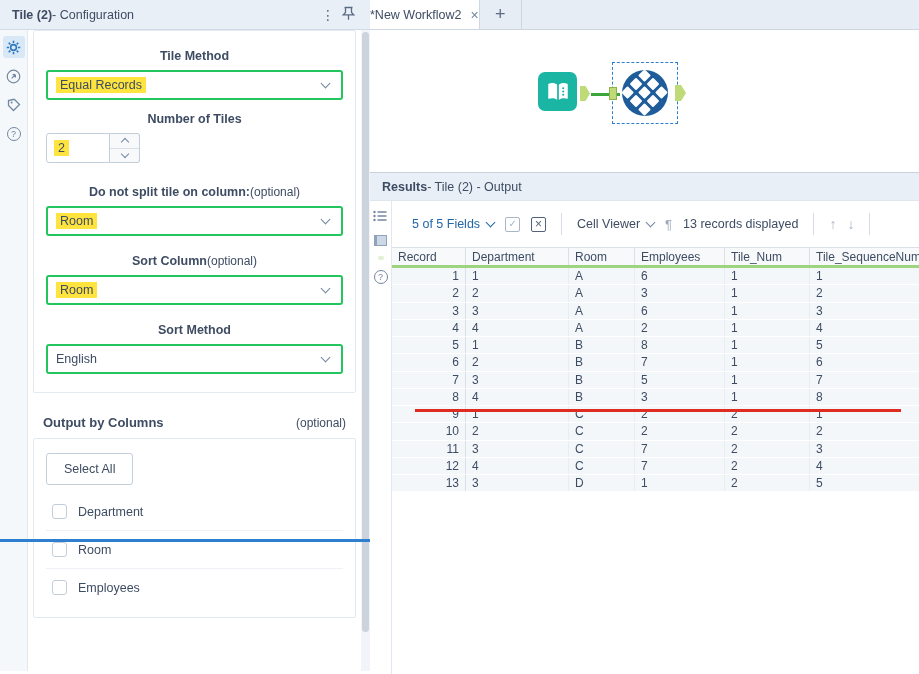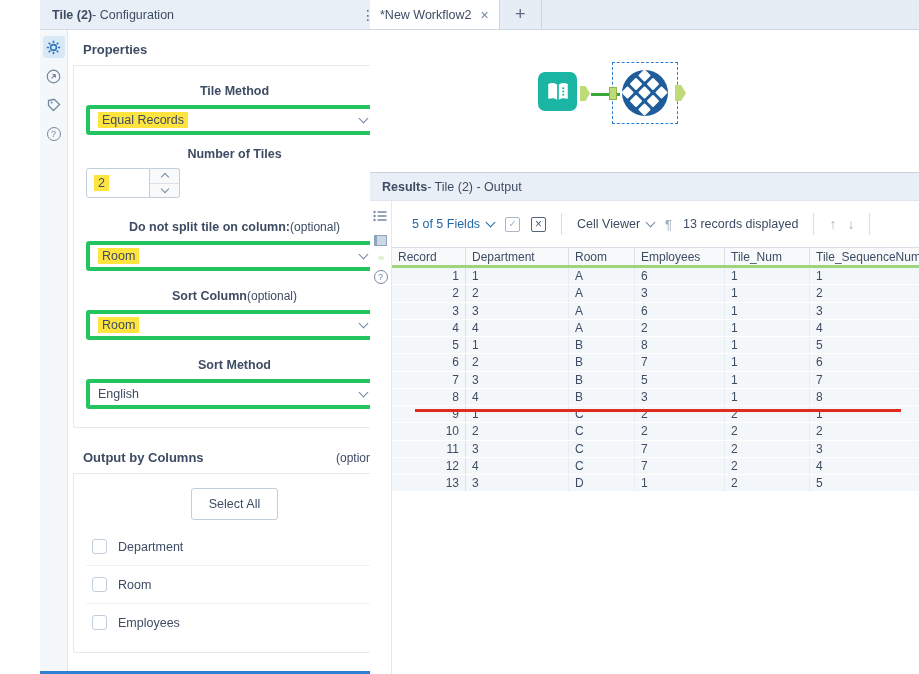--- a/index.html
+++ b/index.html
@@ -1,68 +1,68 @@
 <!DOCTYPE html>
 <html><head>
 <meta charset="utf-8">
 <style>
   * { margin:0; padding:0; box-sizing:border-box; }
   body { font-family:"Liberation Sans","DejaVu Sans",sans-serif; background:#fff; }
   #app { position:relative; width:919px; height:674px; background:#fff; overflow:hidden;
          color:#3e4c63; font-size:12.5px; }
 
   
-  .config { position:absolute; left:0; top:0; width:370px; height:674px; background:#fff;margin-left:40px; }
+  .config { position:absolute; left:0; top:0; width:370px; height:542px; background:#fff; }
   .cfg-header { height:30px; background:#e9eff6; border-bottom:1px solid #d3dce6;
                 display:flex; align-items:center; padding:0 12px; }
   .cfg-header .bold { font-weight:bold; }
   .cfg-header .spacer { flex:1; }
   .hdr-ico { color:#5b6b84; font-size:14px; width:20px; text-align:center; cursor:pointer; }
   .cfg-body { display:flex; height:641px; }
   .cfg-rail { width:28px; background:#f5f8fb; border-right:1px solid #e2e8ef;
               display:flex; flex-direction:column; align-items:center; padding-top:6px; gap:7px; }
   .rail-btn { width:22px; height:22px; display:flex; align-items:center; justify-content:center; border-radius:3px; }
   .rail-btn.sel { background:#d8e8f7; }
   .cfg-content { flex:1; position:relative; overflow:hidden; }
   .cfg-scrollbar { position:absolute; right:0; top:0; width:9px; height:641px; background:#f1f4f8; }
   .cfg-thumb { position:absolute; top:2px; left:1px; width:7px; height:600px; background:#ccd3dc; border-radius:4px; }
   .cfg-inner { padding:0 14px 0 5px; }
   .cfg-desc { padding:16px 10px 14px; font-size:13px; border-bottom:1px solid #e7ecf2; }
   .section-h { display:flex; justify-content:space-between; align-items:baseline;
                padding:12px 10px 8px; font-size:13px; font-weight:bold; }
   .optional { font-weight:normal; font-size:12px; }
   .prop-box { border:1px solid #e3e9f0; border-radius:2px; margin:0 0 10px 0; padding:6px 12px 18px; }
   .fld-label { display:flex; justify-content:center; font-weight:600; margin:12px 2px 7px; }
-  .dropdown { height:30px; border:4px solid #22c55e; border-radius:3px; background:#fff;
+  .dropdown { height:30px; border:2px solid #22c55e; border-radius:3px; background:#fff;
               display:flex; align-items:center; justify-content:space-between; padding:0 12px 0 8px; cursor:pointer; }
   .hl { background:#ffe33e; padding:1px 4px; }
   .chev { display:inline-block; width:7px; height:7px; border-right:1.6px solid #7487a0;
           border-bottom:1.6px solid #7487a0; transform:rotate(45deg); margin-top:-3px; }
   .chev.up { transform:rotate(-135deg); margin-top:3px; }
   .num-group { display:flex; }
   .num-box { width:64px; height:30px; border:1px solid #c3cedb; border-radius:3px 0 0 3px;
              display:flex; align-items:center; padding:0 7px; background:#fff; }
   .stepper { width:30px; height:30px; border:1px solid #c3cedb; border-left:none;
              border-radius:0 3px 3px 0; display:flex; flex-direction:column; background:#f7f9fb; }
   .step { flex:1; display:flex; align-items:center; justify-content:center; cursor:pointer; }
   .step.top { border-bottom:1px solid #d9e0e8; }
   .step .chev { width:6px; height:6px; }
   .group-box { border:1px solid #e3e9f0; border-radius:2px; padding:14px 12px 0; height:180px; }
-  .selall-row { display:flex; justify-content:center; }
+  .selall-row { display:flex; justify-content:flex-start; }
   .btn { border:1px solid #c3cedb; border-radius:3px; background:#fff; padding:8px 17px;
          font-size:12.5px; color:#3e4c63; cursor:pointer; }
   .chk-row { display:flex; align-items:center; gap:11px; padding:11px 6px; border-bottom:1px solid #eef1f5; }
   .chk-row:last-child { border-bottom:none; }
   .checkbox { width:15px; height:15px; border:1px solid #c3cedb; border-radius:3px; background:#fff; cursor:pointer; }
   .cfg-bottom-strip { position:absolute; left:0; bottom:0; width:370px; height:3px; background:#2f7fd0; }
 
   
   .right { position:absolute; left:370px; top:0; width:549px; height:674px; }
   .tabbar { height:30px; background:#e7edf4; border-bottom:1px solid #cdd7e2; display:flex; }
-  .tab { background:#fff; padding:0 10px; display:flex; align-items:center; gap:9px;
+  .tab { background:#fff; padding:0 0; display:flex; align-items:center; gap:9px;
          color:#3e4c63; border-right:1px solid #cdd7e2; cursor:pointer; }
   .tab-close { color:#7487a0; font-size:14px; cursor:pointer; }
   .tab-plus { width:42px; display:flex; align-items:center; justify-content:center;
               color:#5b6b84; font-size:18px; border-right:1px solid #cdd7e2; cursor:pointer; }
   .canvas { position:relative; height:142px; background:#fff; }
   .tool-textinput { position:absolute; left:168px; top:42px; width:39px; height:39px;
                     background:#1ab5a3; border-radius:7px; display:flex; align-items:center; justify-content:center; cursor:pointer; }
   .anchor { position:absolute; background:#bfdb77; border:1px solid #8fb24a; }
   .anchor.pent { width:10px; height:15px; clip-path:polygon(0 0,55% 0,100% 50%,55% 100%,0 100%); border:none; }
   .conn-line { position:absolute; left:221px; top:63px; width:29px; height:3px; background:#3aa63c; }
@@ -149,23 +149,20 @@
               <circle cx="4.6" cy="4.6" r="1" fill="#7487a0"></circle>
             </svg>
         </span>
         <span class="rail-btn">
           <span class="rail-help">?</span>
         </span>
       </div>
       <div class="cfg-content">
         <div class="cfg-inner">
 
-          <div class="section-h">
-            <span>Properties</span>
-          </div>
 
           <div class="prop-box">
             <div class="fld-label">
               <span>Tile Method</span>
             </div>
             <div class="dropdown">
               <span class="hl">Equal Records</span>
               <span class="chev"></span>
             </div>
 

